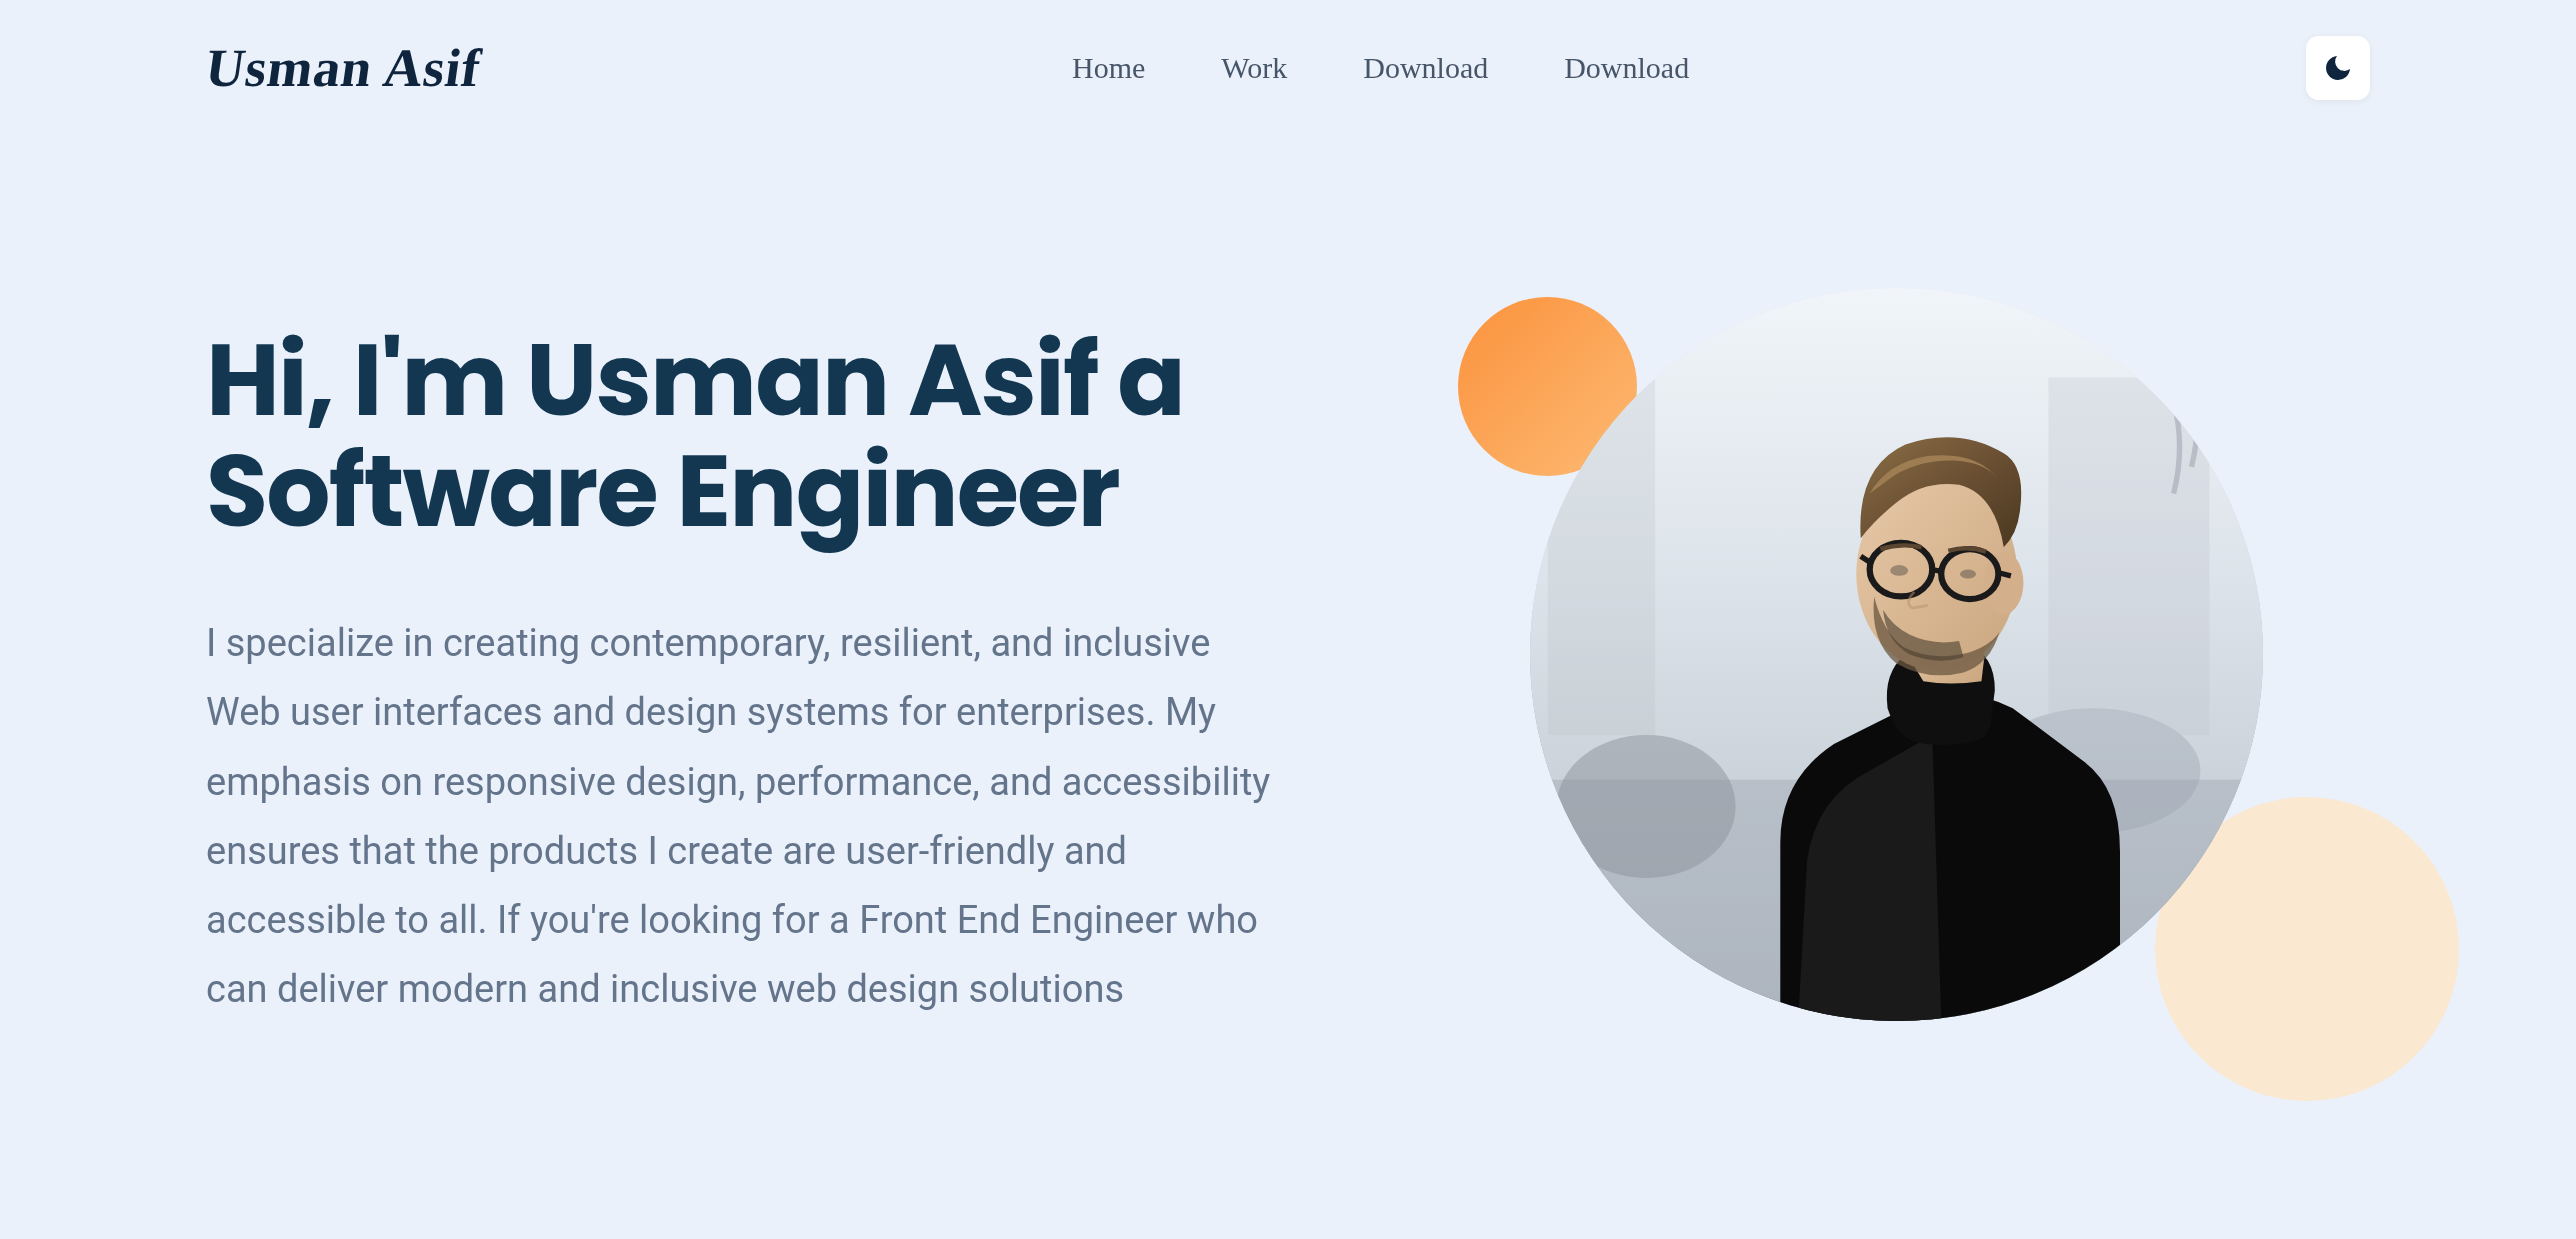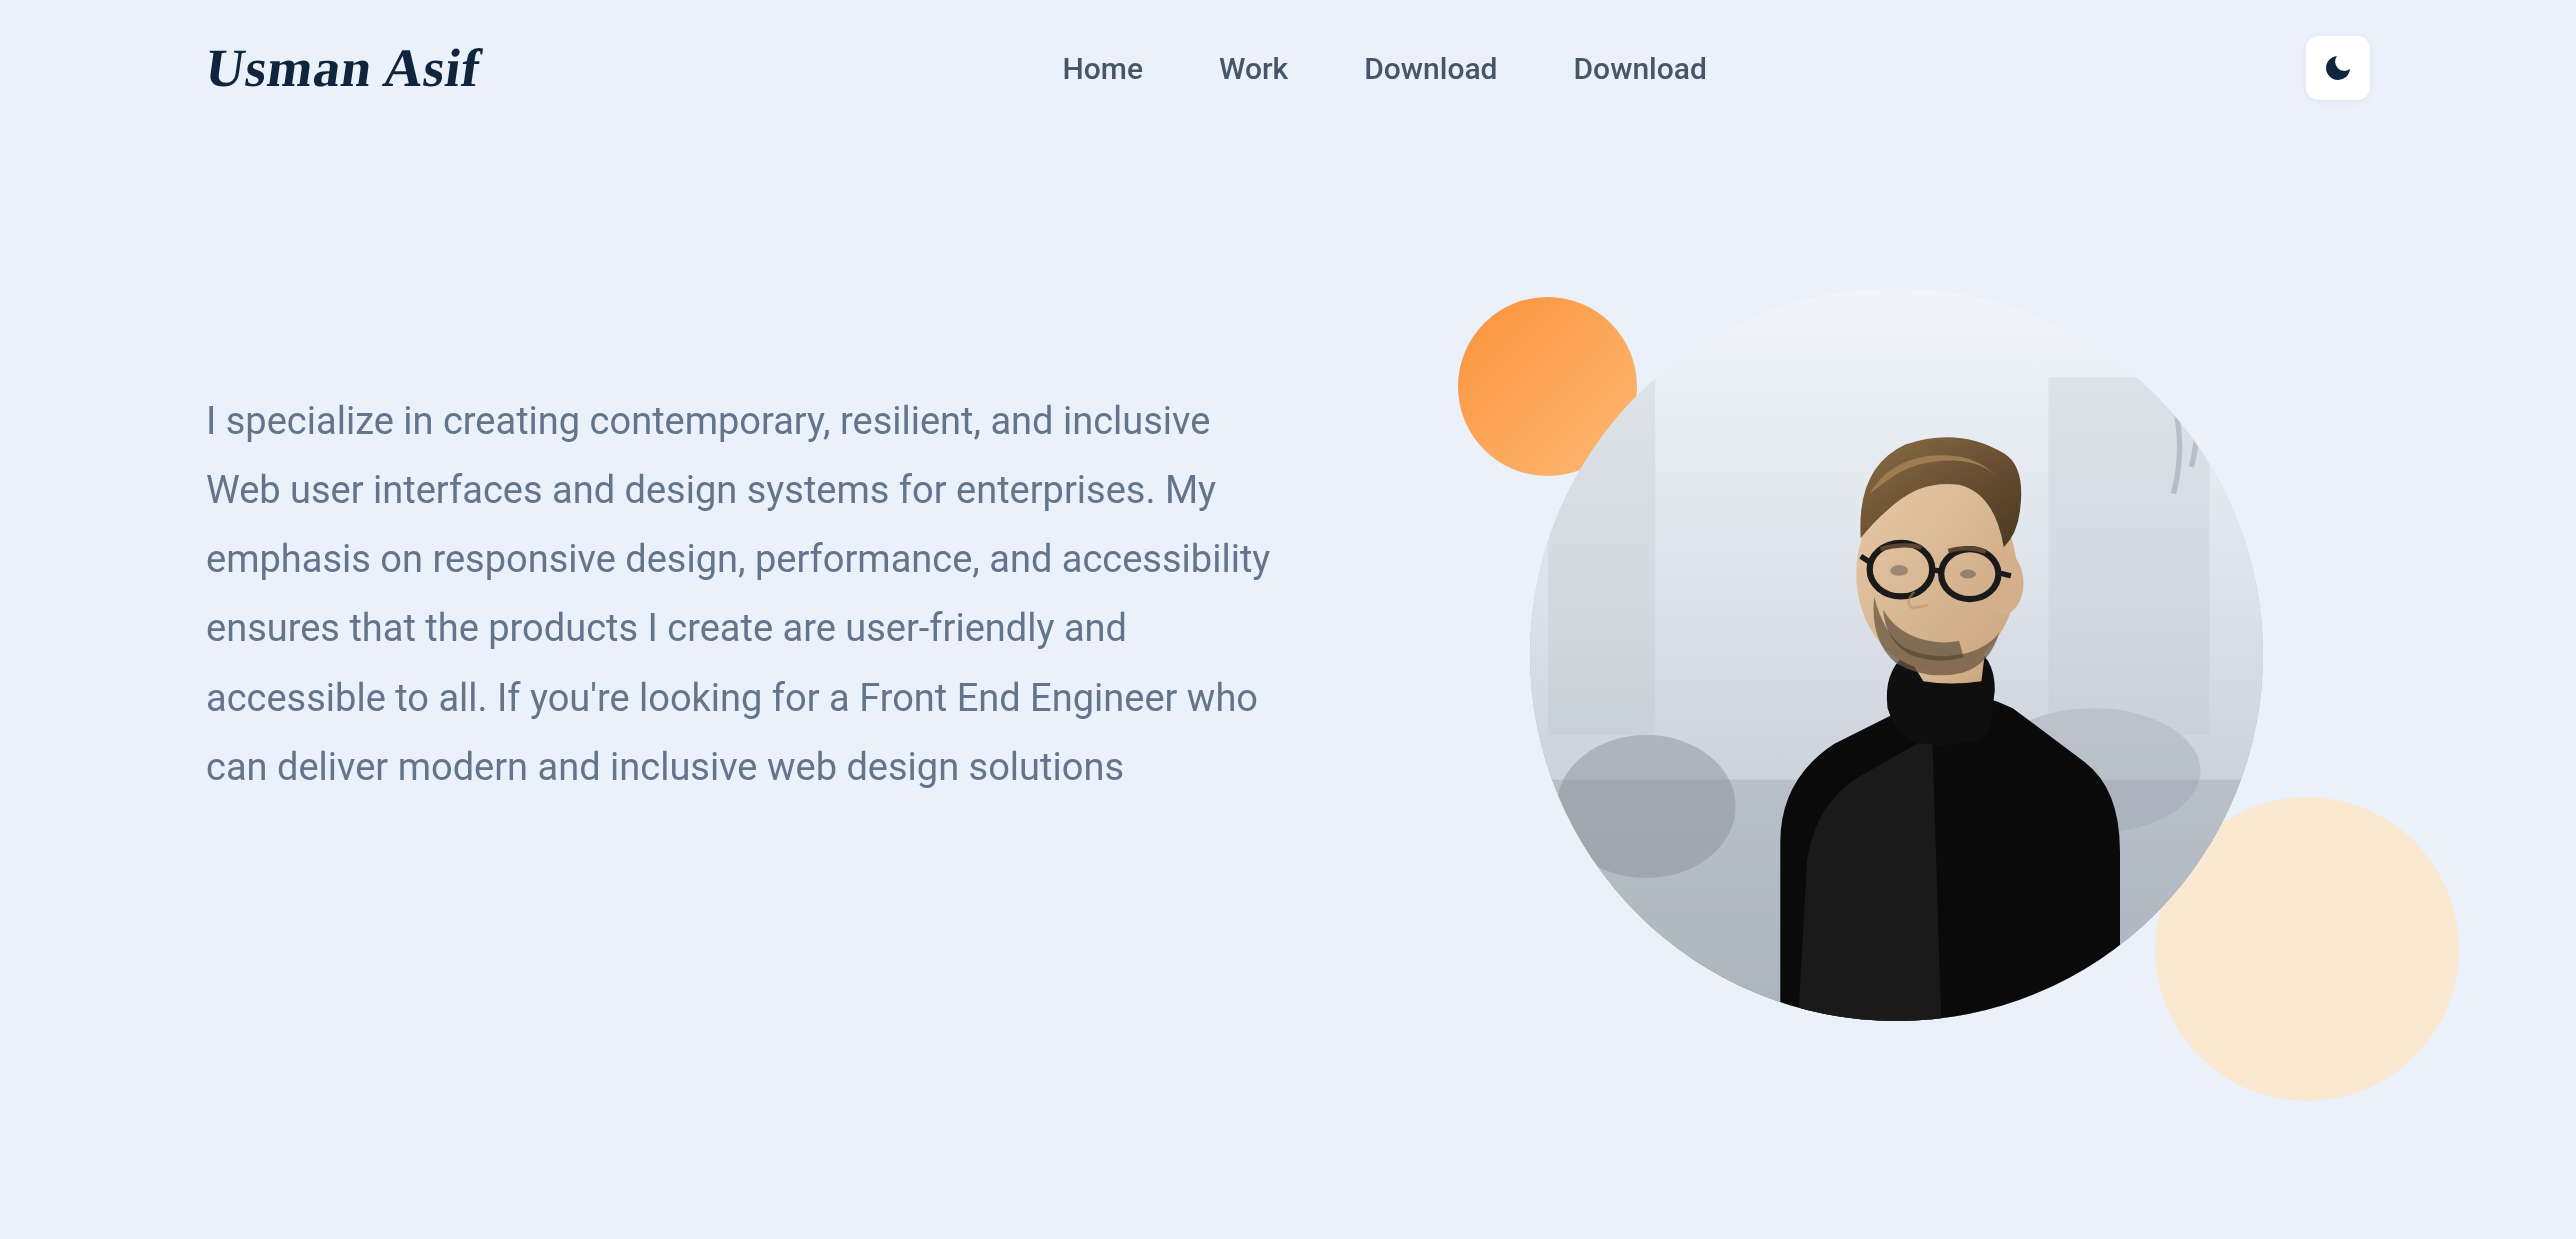--- a/index.html
+++ b/index.html
@@ -49,20 +49,21 @@
       left: 50%;
       transform: translateX(-35%);
     }
 
     .nav-item {
       font-size: 30px;
       font-weight: 500;
       color: #475569;
       cursor: pointer;
       text-decoration: none;
+      font-family: Liberation Serif, serif;
     }
 
     .theme-toggle {
       width: 64px;
       height: 64px;
       background: #ffffff;
       border-radius: 12.5px;
       display: flex;
       align-items: center;
       justify-content: center;
@@ -191,20 +192,21 @@
 
     <div class="theme-toggle">
       <svg width="32" height="32" viewBox="0 0 24 24" fill="#0f253e">
         <path d="M21 12.79A9 9 0 1 1 11.21 3 7 7 0 0 0 21 12.79z"></path>
       </svg>
     </div>
   </header>
 
   <section class="hero">
     <div class="hero-left">
+      <h1 class="hero-title">Hi, I'm Usman Asif a Software Engineer</h1>
       <p class="hero-description">I specialize in creating contemporary, resilient, and inclusive Web user interfaces and design systems for enterprises. My emphasis on responsive design, performance, and accessibility ensures that the products I create are user-friendly and accessible to all. If you're looking for a Front End Engineer who can deliver modern and inclusive web design solutions</p>
     </div>
 
     <div class="hero-right">
       <div class="circle-orange"></div>
       <div class="circle-beige"></div>
       <div class="profile-photo">
         <svg class="person-illustration" viewBox="0 0 820 820" preserveAspectRatio="xMidYMid slice">
           <defs>
             <linearGradient id="bgGrad" x1="0%" y1="0%" x2="0%" y2="100%">

